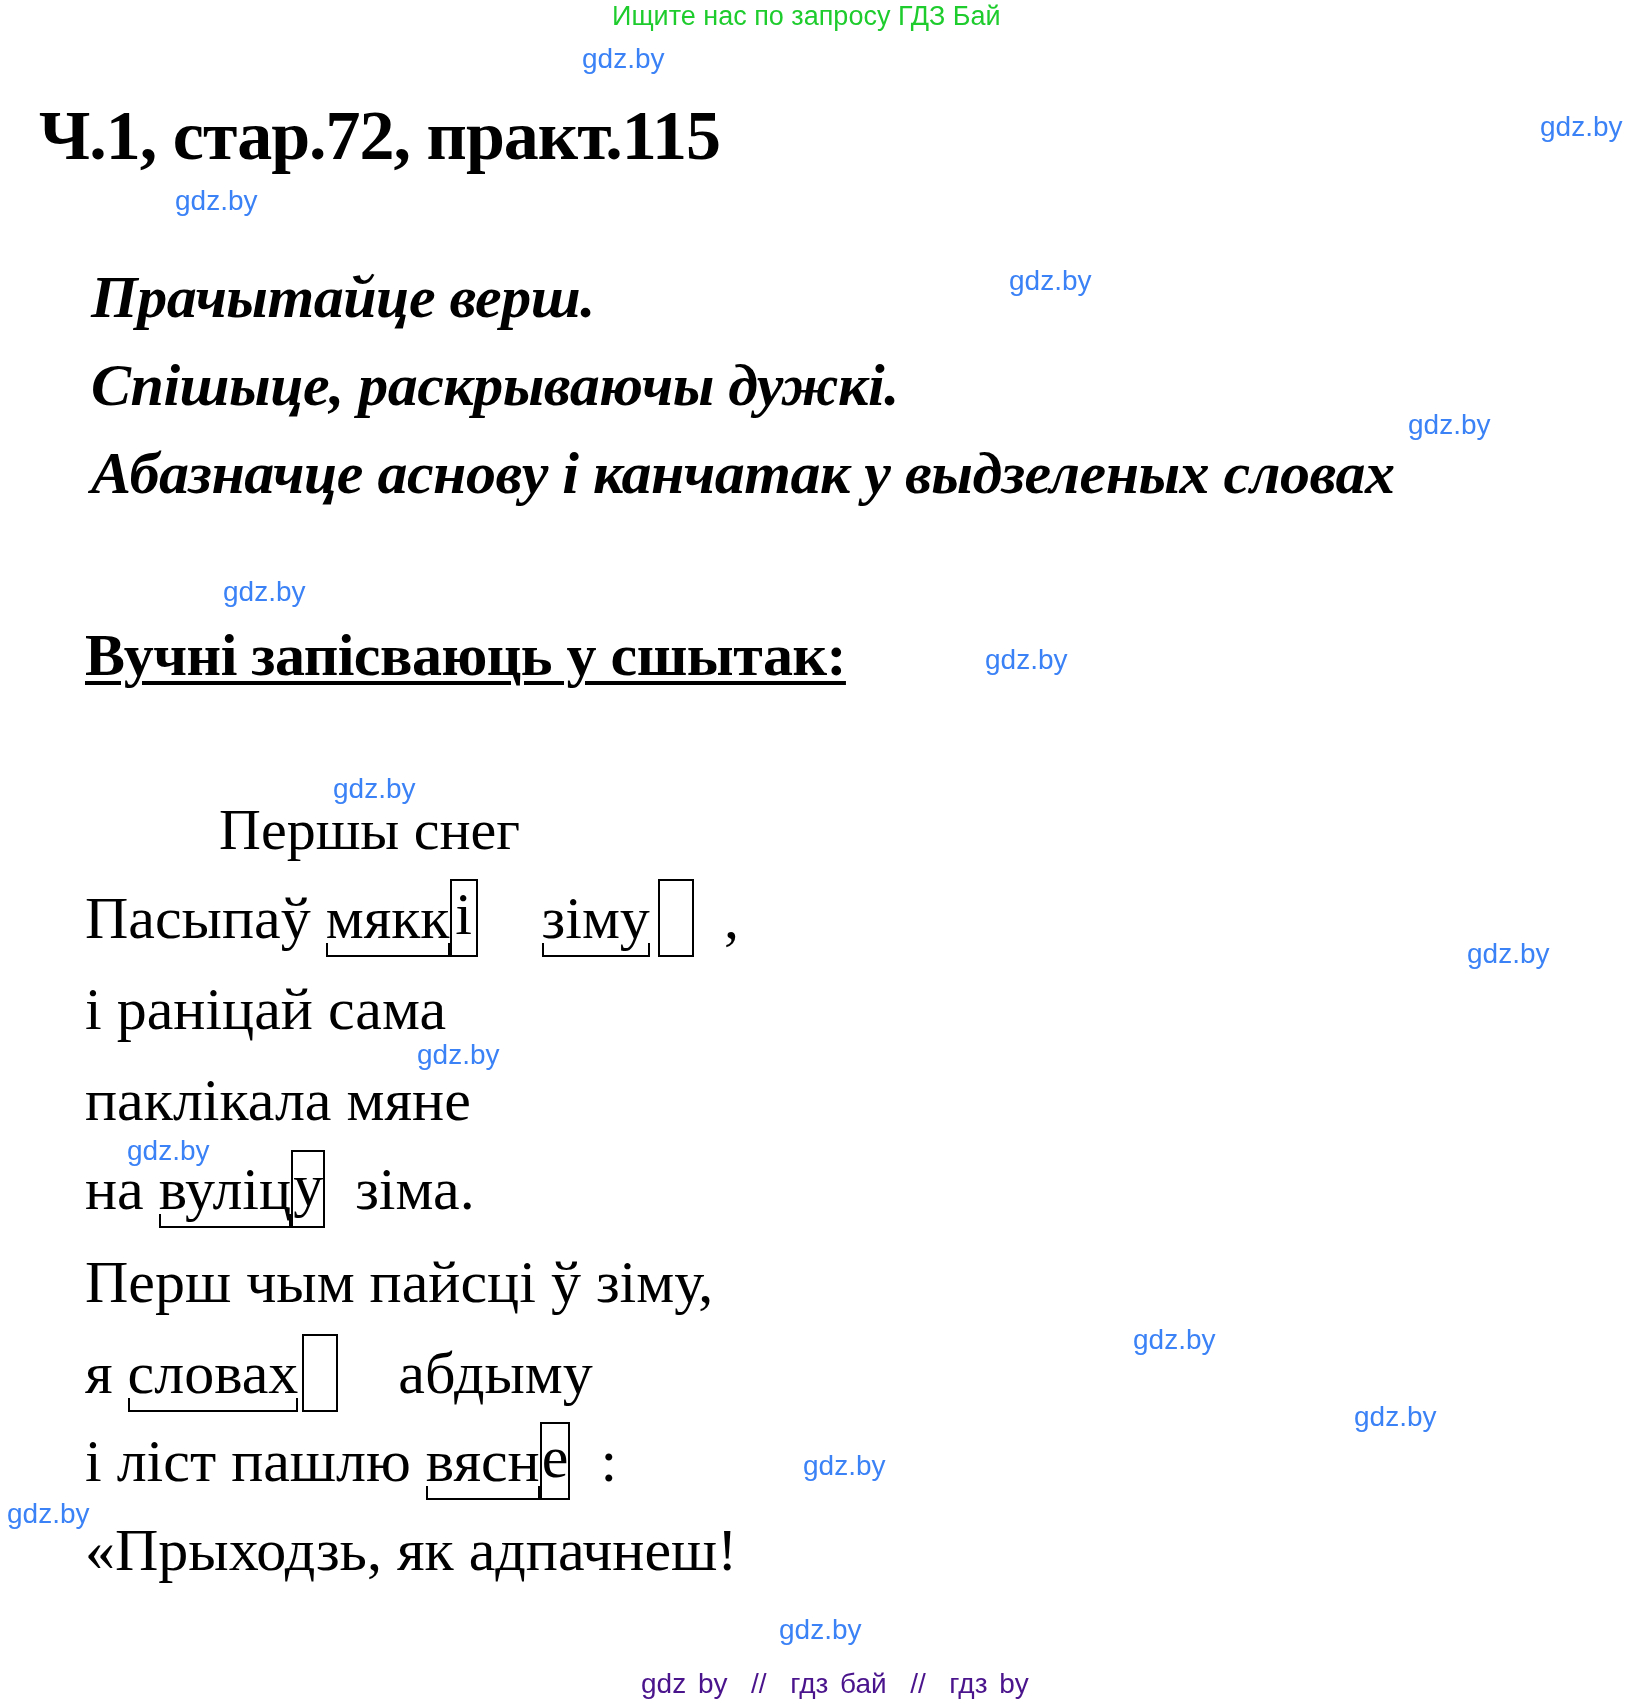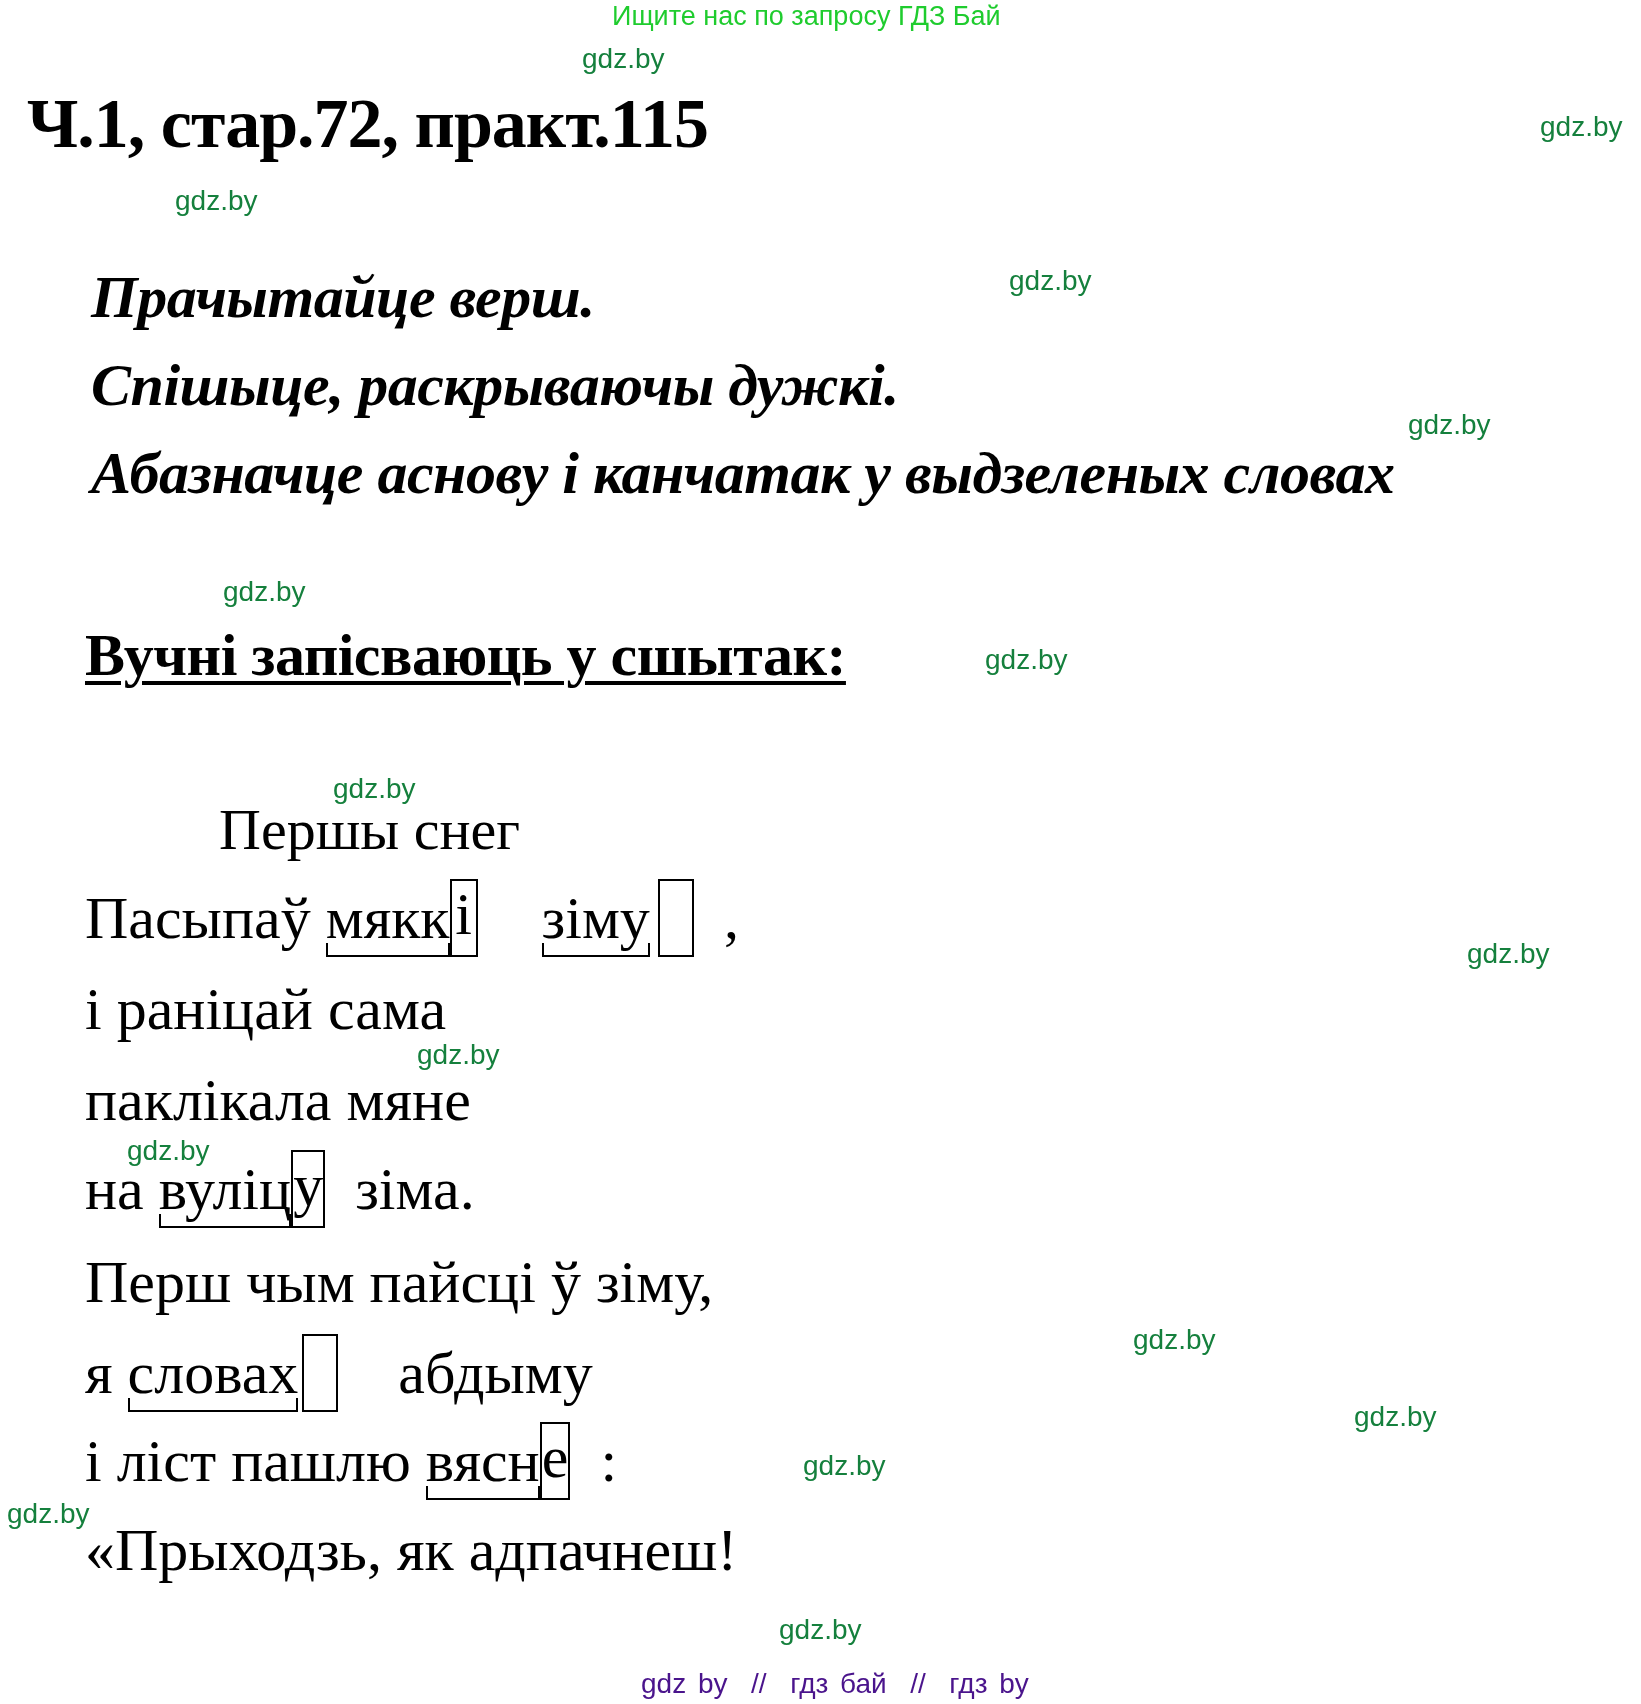--- a/index.html
+++ b/index.html
@@ -1,19 +1,19 @@
 <!DOCTYPE html>
 <html><head>
 <meta charset="utf-8">
 <style>
   html, body { margin:0; padding:0; background:#ffffff; }
   body { width:1641px; height:1704px; position:relative; overflow:hidden; }
   .abs { position:absolute; white-space:nowrap; }
   .promo { left:612px; top:0px; font-family:"Liberation Sans", sans-serif; font-size:27px; color:#1fcc2e; line-height:32px; }
-  .wm { font-family:"Liberation Sans", sans-serif; font-size:28px; color:#15803d; line-height:30px; }
+  .wm { font-family:"Liberation Sans", sans-serif; font-size:28px; color:#3b82f6; line-height:30px; }
   .title { left:27px; top:88px; font-family:"Liberation Serif", serif; font-weight:bold; font-size:70px; line-height:72px; color:#000; letter-spacing:-1px; }
   .instr { left:91px; font-family:"Liberation Serif", serif; font-weight:bold; font-style:italic; font-size:60px; line-height:66px; color:#000; letter-spacing:-0.5px; }
   .heading { left:85px; top:622px; font-family:"Liberation Serif", serif; font-weight:bold; font-size:60px; line-height:66px; color:#000; text-decoration:underline; text-decoration-thickness:4px; text-underline-offset:6px; letter-spacing:-0.5px; }
   .poem-title { left:219px; top:797px; font-family:"Liberation Serif", serif; font-size:58px; line-height:66px; color:#000; }
   .line { left:85px; font-family:"Liberation Serif", serif; font-size:60px; line-height:66px; color:#000; }
   .stem { display:inline-block; position:relative; }
   .stem::after { content:""; position:absolute; left:0; right:0; bottom:-6px; height:12px; border:2px solid #000; border-top:none; }
   .ending { display:inline-block; border:2px solid #000; line-height:66px; min-width:28px; text-align:center; box-sizing:border-box; height:78px; vertical-align:top; margin-top:-6px; }
   .ending.empty { width:36px; }
   .footer { left:641px; top:1668px; font-family:"Liberation Sans", sans-serif; font-size:28px; color:#4a148c; line-height:32px; word-spacing:4px; }
@@ -33,21 +33,21 @@
 <div class="abs wm" style="left:333px;top:774px">gdz.by</div>
 <div class="abs wm" style="left:1467px;top:939px">gdz.by</div>
 <div class="abs wm" style="left:417px;top:1040px">gdz.by</div>
 <div class="abs wm" style="left:127px;top:1136px">gdz.by</div>
 <div class="abs wm" style="left:1133px;top:1325px">gdz.by</div>
 <div class="abs wm" style="left:1354px;top:1402px">gdz.by</div>
 <div class="abs wm" style="left:803px;top:1451px">gdz.by</div>
 <div class="abs wm" style="left:7px;top:1499px">gdz.by</div>
 <div class="abs wm" style="left:779px;top:1615px">gdz.by</div>
 
-<h1 class="abs title" style="margin:0">Ч.1, стар.72, практ.115</h1>
+<h1 class="abs title" style="margin:12px">Ч.1, стар.72, практ.115</h1>
 
 <div class="abs instr" style="top:264px">Прачытайце верш.</div>
 <div class="abs instr" style="top:352px">Спішыце, раскрываючы дужкі.</div>
 <div class="abs instr" style="top:440px">Абазначце аснову і канчатак у выдзеленых словах</div>
 
 <div class="abs heading">Вучні запісваюць у сшытак:</div>
 
 <div class="abs poem-title">Першы снег</div>
 
 <div class="abs line" style="top:885px"><span>Пасыпаў </span><span class="stem">мякк</span><span class="ending">і</span><span style="display:inline-block;width:64px"></span><span class="stem">зіму</span><span class="ending empty" style="margin-left:8px"></span><span style="white-space:pre">  ,</span></div>

